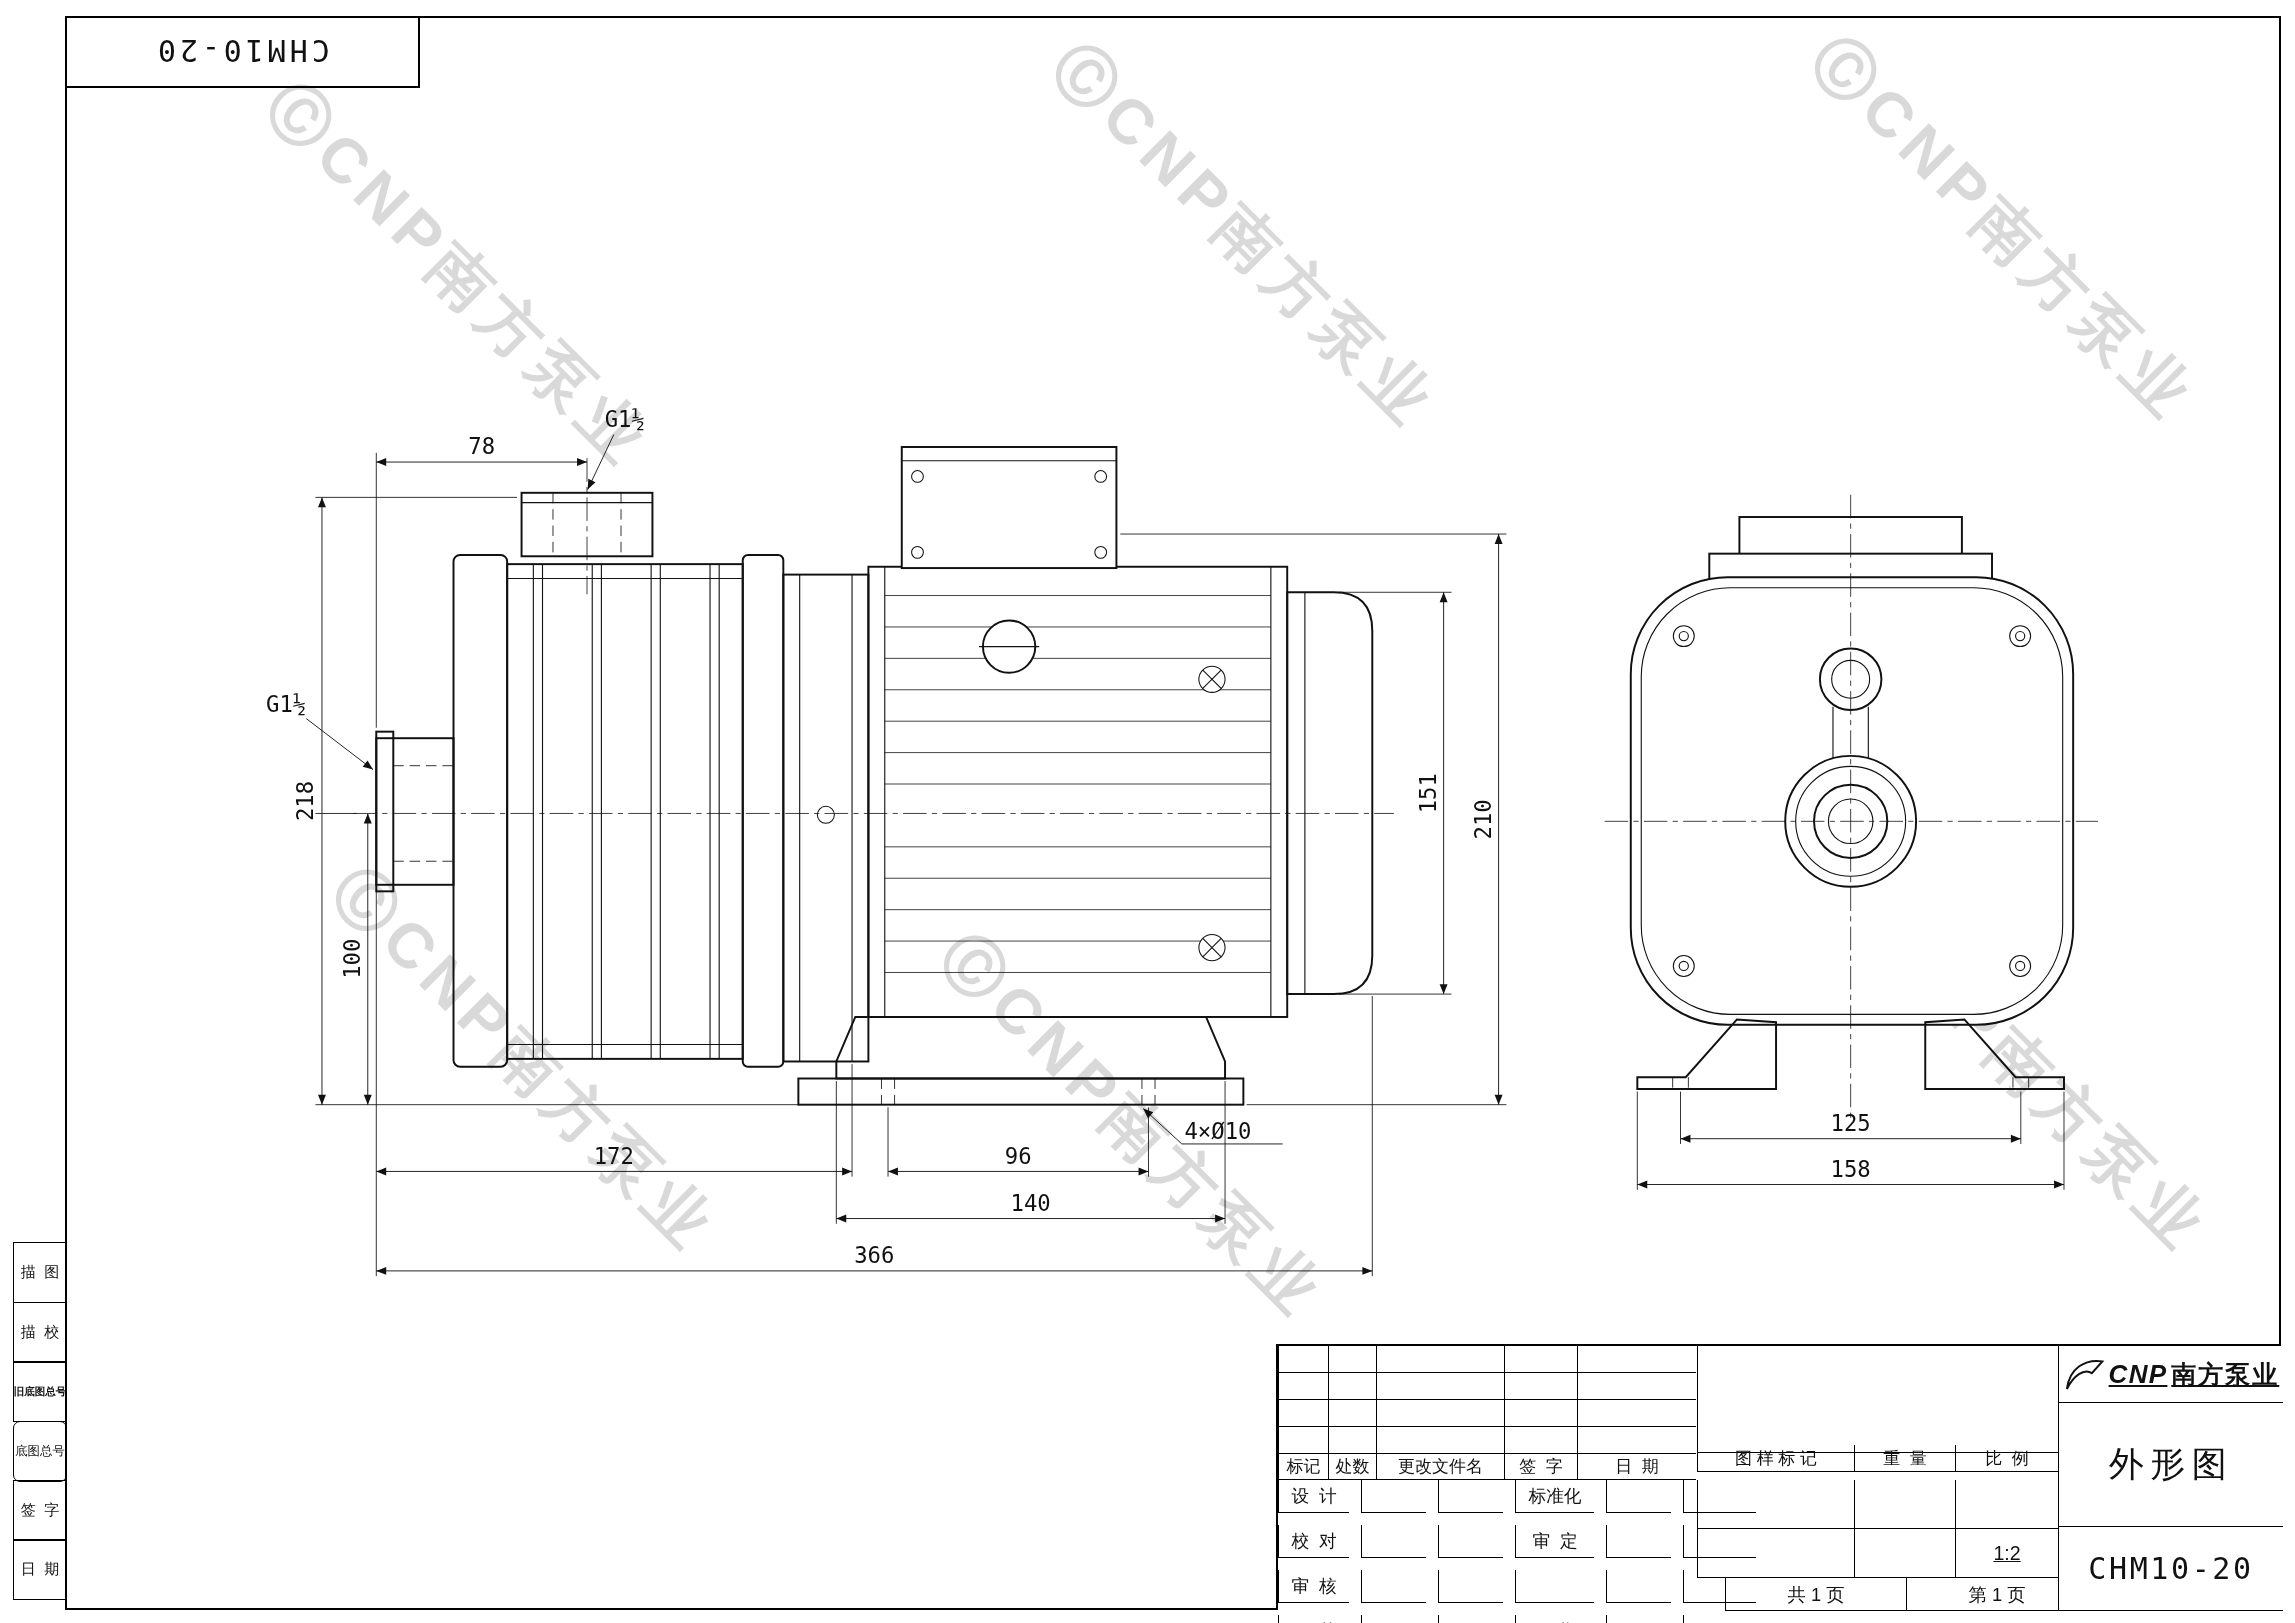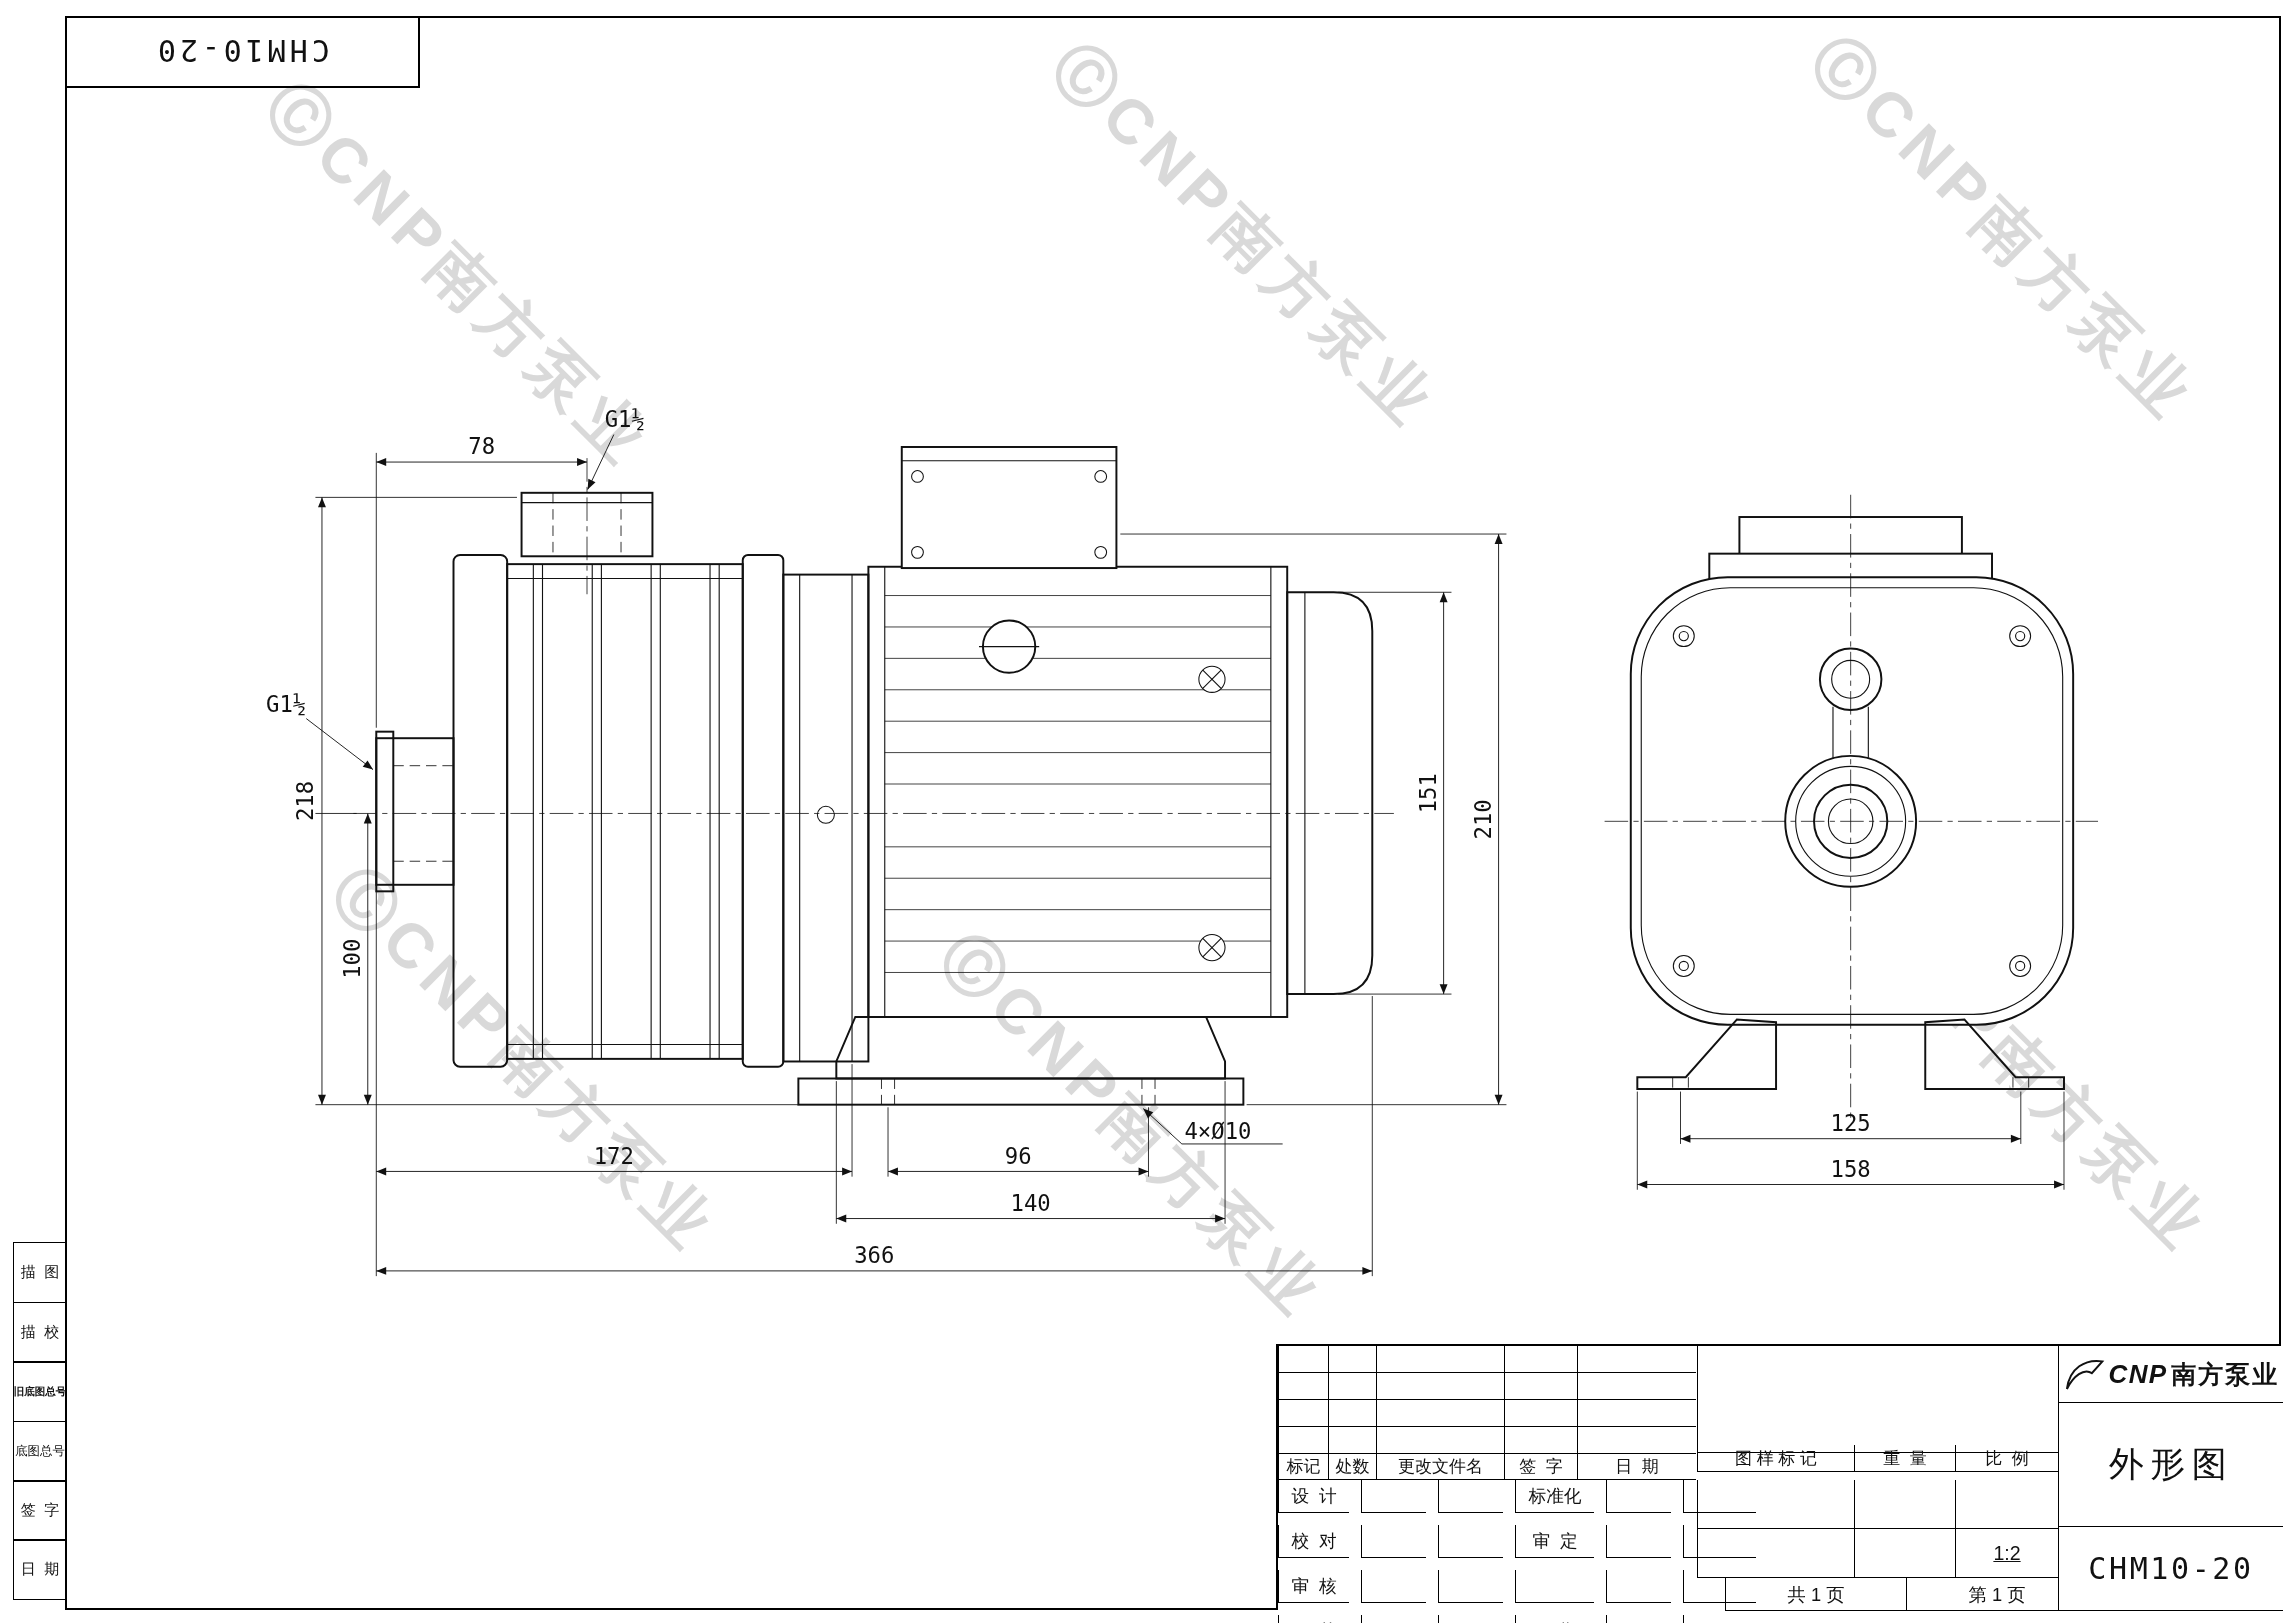--- a/index.html
+++ b/index.html
@@ -20,21 +20,21 @@
 
   
   .wm { position:absolute; z-index:1; transform:translate(-50%,-50%) rotate(45deg);
         font-weight:700; font-size:63px; letter-spacing:7.9px; white-space:nowrap;
         color:rgba(128,128,128,0.30); }
 
   
   .margin-col { position:absolute; left:13px; top:1244px; width:54px; z-index:5; }
   .margin-row { height:61px; border:1.6px solid #000; margin-top:-1.6px; display:flex;
                 align-items:center; justify-content:center; font-size:15px; white-space:pre; }
-  .margin-row.m4 { font-size:12.4px; }
+  .margin-row.m4 { font-size:12.4px;border-radius:7px; }
   .margin-row.m5 { font-size:10.5px;font-weight:bold; }
 
   
   .draw { position:absolute; left:0; top:0; width:2295px; height:1623px; z-index:2; }
   .ol  { fill:none; stroke:#111; stroke-width:3; }
   .olw { fill:#fff; stroke:#111; stroke-width:3; }
   .ol2 { fill:none; stroke:#111; stroke-width:1.7; }
   .fin { stroke:#111; stroke-width:1.2; }
   .sc  { fill:#fff; stroke:#111; stroke-width:1.6; }
   .cl  { stroke:#111; stroke-width:1.2; stroke-dasharray:36 8 8 8; fill:none; }
@@ -53,21 +53,21 @@
   .tb-revhead { left:0; top:107px; width:419px; height:28px; grid-template-columns:50px 48px 128px 73px 119px; grid-template-rows:27px; }
   .tb-sign    { left:0; top:134px; width:419px; height:131px; grid-template-columns:71px 65px 65px 79px 65px 73px; grid-template-rows:repeat(4,33px);gap:12px; }
   .tb-sign .tcell { font-size:17.7px; }
   .tb-mid-empty { left:419px; top:0; width:361px; height:107px; grid-template-columns:361px; grid-template-rows:107px; }
   .tb-midhead { left:419px; top:91px; width:361px; height:27px; grid-template-columns:157px 101px 103px; grid-template-rows:27px;margin-top:8px; }
   .tb-midvals { left:419px; top:134px; width:361px; height:98px; grid-template-columns:157px 101px 103px; grid-template-rows:49px 49px;text-decoration:underline; }
   .tb-midvals .tcell { font-size:19.6px; }
   .tb-midfoot { left:419px; top:232px; width:361px; height:33px; grid-template-columns:181px 181px; grid-template-rows:33px;margin-left:28px; }
   .tb-midfoot .tcell { font-size:18.3px; }
   .tb-right   { left:780px; top:0; width:225px; height:266px; grid-template-columns:225px; grid-template-rows:57px 124px 84px; }
-  .tb-brand { gap:3.9px; }
+  .tb-brand { gap:3.9px;text-decoration:underline; }
   .brand-cnp { font-weight:700; font-style:italic; font-size:26px; letter-spacing:1.3px; }
   .brand-cn  { font-weight:700; font-size:25px; letter-spacing:2px; }
   .tb-name  { font-size:35px; letter-spacing:6.5px; }
   .tb-model { font-family:"DejaVu Sans Mono", monospace; font-size:30px; letter-spacing:2.6px; }
 </style>
 </head>
 <body>
 
 <div class="page">
 

